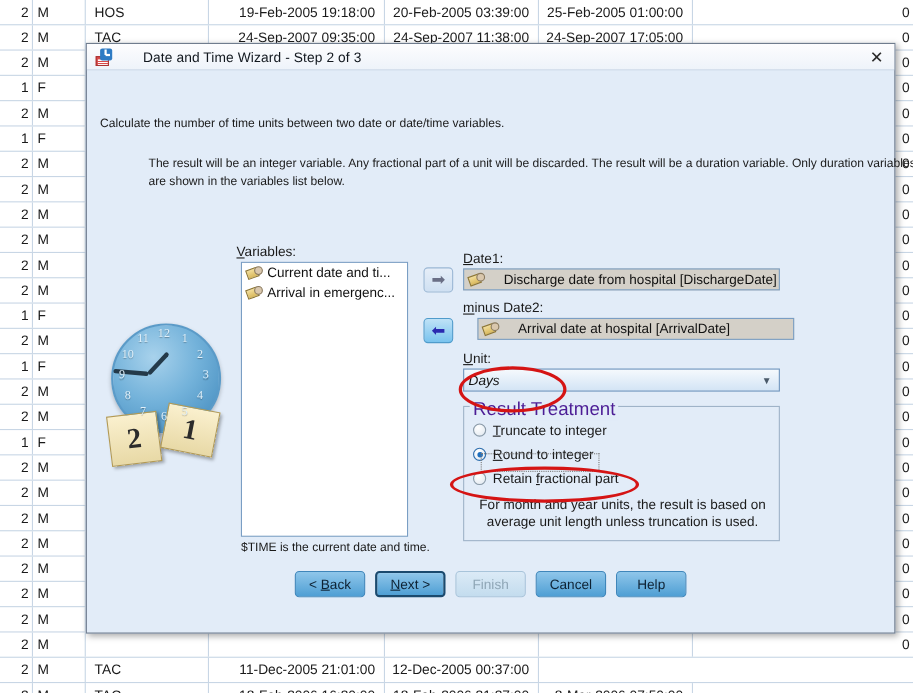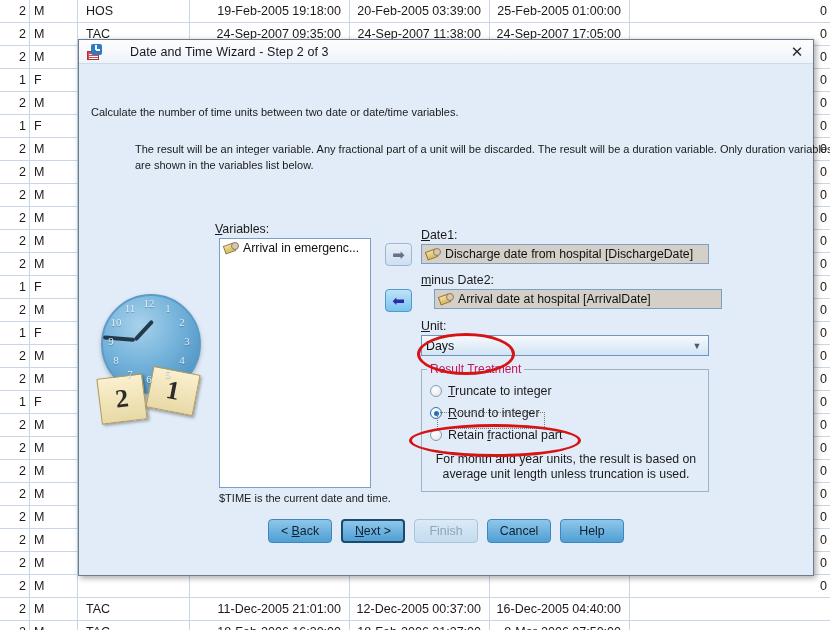--- a/index.html
+++ b/index.html
@@ -202,49 +202,49 @@
     background: linear-gradient(#bfe2f7, #79c3ee);
     border: 1px solid #4f9bcb; color: #2a2ab0;
   }
 
   
   .target-field {
     position: absolute;
     height: 20px; box-sizing: border-box;
     background: #d4d0c8; border: 1px solid #7a9ec4;
     display: flex; align-items: center; padding-left: 4px;
-    font-size: 12.3px; color: #111; white-space: nowrap;
+    font-size: 12.3px; color: #111; white-space: nowrap; gap: 13px;
   }
   #date1-field { left: 342px; top: 180px; width: 288px; }
   #date2-field { left: 342px; top: 225px; width: 288px; margin-left: 13px; }
 
   
   #unit-combo {
     position: absolute; left: 342px; top: 271px;
     width: 288px; height: 21px; box-sizing: border-box;
     background: linear-gradient(#f5f9fd, #d3e4f5);
     border: 1px solid #6f95bd;
     display: flex; align-items: center;
     font-size: 12.4px; color: #111;
   }
-  #unit-value { padding-left: 4px; flex: 1; }
+  #unit-value { padding-left: 4px; flex: 1; font-style: italic; }
   #unit-caret {
     width: 22px; text-align: center; font-size: 9px; color: #4a5a6a;
   }
 
   
   #result-group {
     position: absolute; left: 342px; top: 305px;
     width: 288px; height: 123px;
     border: 1px solid #9fb3c8; box-sizing: border-box; text-align: center;
   }
   #result-legend {
     position: absolute; left: 348px; top: 298px;
     background: #e2ecf8; padding: 0 3px;
-    font-size: 12px; color: #be185d;
+    font-size: 17px; color: #4c1d95;
   }
   .radio-row {
     position: absolute; left: 8px;
     display: flex; align-items: center;
     font-size: 12.4px; color: #1a1a1a;
   }
   .radio {
     width: 12px; height: 12px; border-radius: 50%;
     border: 1px solid #8a9aa8; box-sizing: border-box;
     background: radial-gradient(circle at 35% 30%, #ffffff, #dfe7ef);
@@ -541,21 +541,20 @@
         <div class="cell c-d2"></div>
         <div class="cell c-d3"></div>
         <div class="cell c-d4">0</div>
       </div>
       <div class="grid-row">
         <div class="cell c-id">2</div>
         <div class="cell c-sex">M</div>
         <div class="cell c-unit">TAC</div>
         <div class="cell c-d1">11-Dec-2005 21:01:00</div>
         <div class="cell c-d2">12-Dec-2005 00:37:00</div>
-        <div class="cell c-d3">16-Dec-2005 04:40:00</div>
         <div class="cell c-d4"></div>
       </div>
       <div class="grid-row">
         <div class="cell c-id">2</div>
         <div class="cell c-sex">M</div>
         <div class="cell c-unit">TAC</div>
         <div class="cell c-d1">18-Feb-2006 16:30:00</div>
         <div class="cell c-d2">18-Feb-2006 21:27:00</div>
         <div class="cell c-d3">8-Mar-2006 07:50:00</div>
         <div class="cell c-d4"></div>
@@ -600,20 +599,27 @@
 
       <div class="flabel" style="left:136px; top:158px;">
         <span class="ul">V</span><span>ariables:</span>
       </div>
       <div id="var-list">
           <div class="var-item">
             <span class="var-icon">
               <i></i>
               <b></b>
             </span>
+            <span>Current date and ti...</span>
+          </div>
+          <div class="var-item">
+            <span class="var-icon">
+              <i></i>
+              <b></b>
+            </span>
             <span>Arrival in emergenc...</span>
           </div>
         </div>
 
       <div class="arrow-btn" id="arrow-right">➡</div>
       <div class="arrow-btn" id="arrow-left">⬅</div>
 
       <div class="flabel" style="left:342px; top:164px;">
         <span class="ul">D</span><span>ate1:</span>
       </div>

